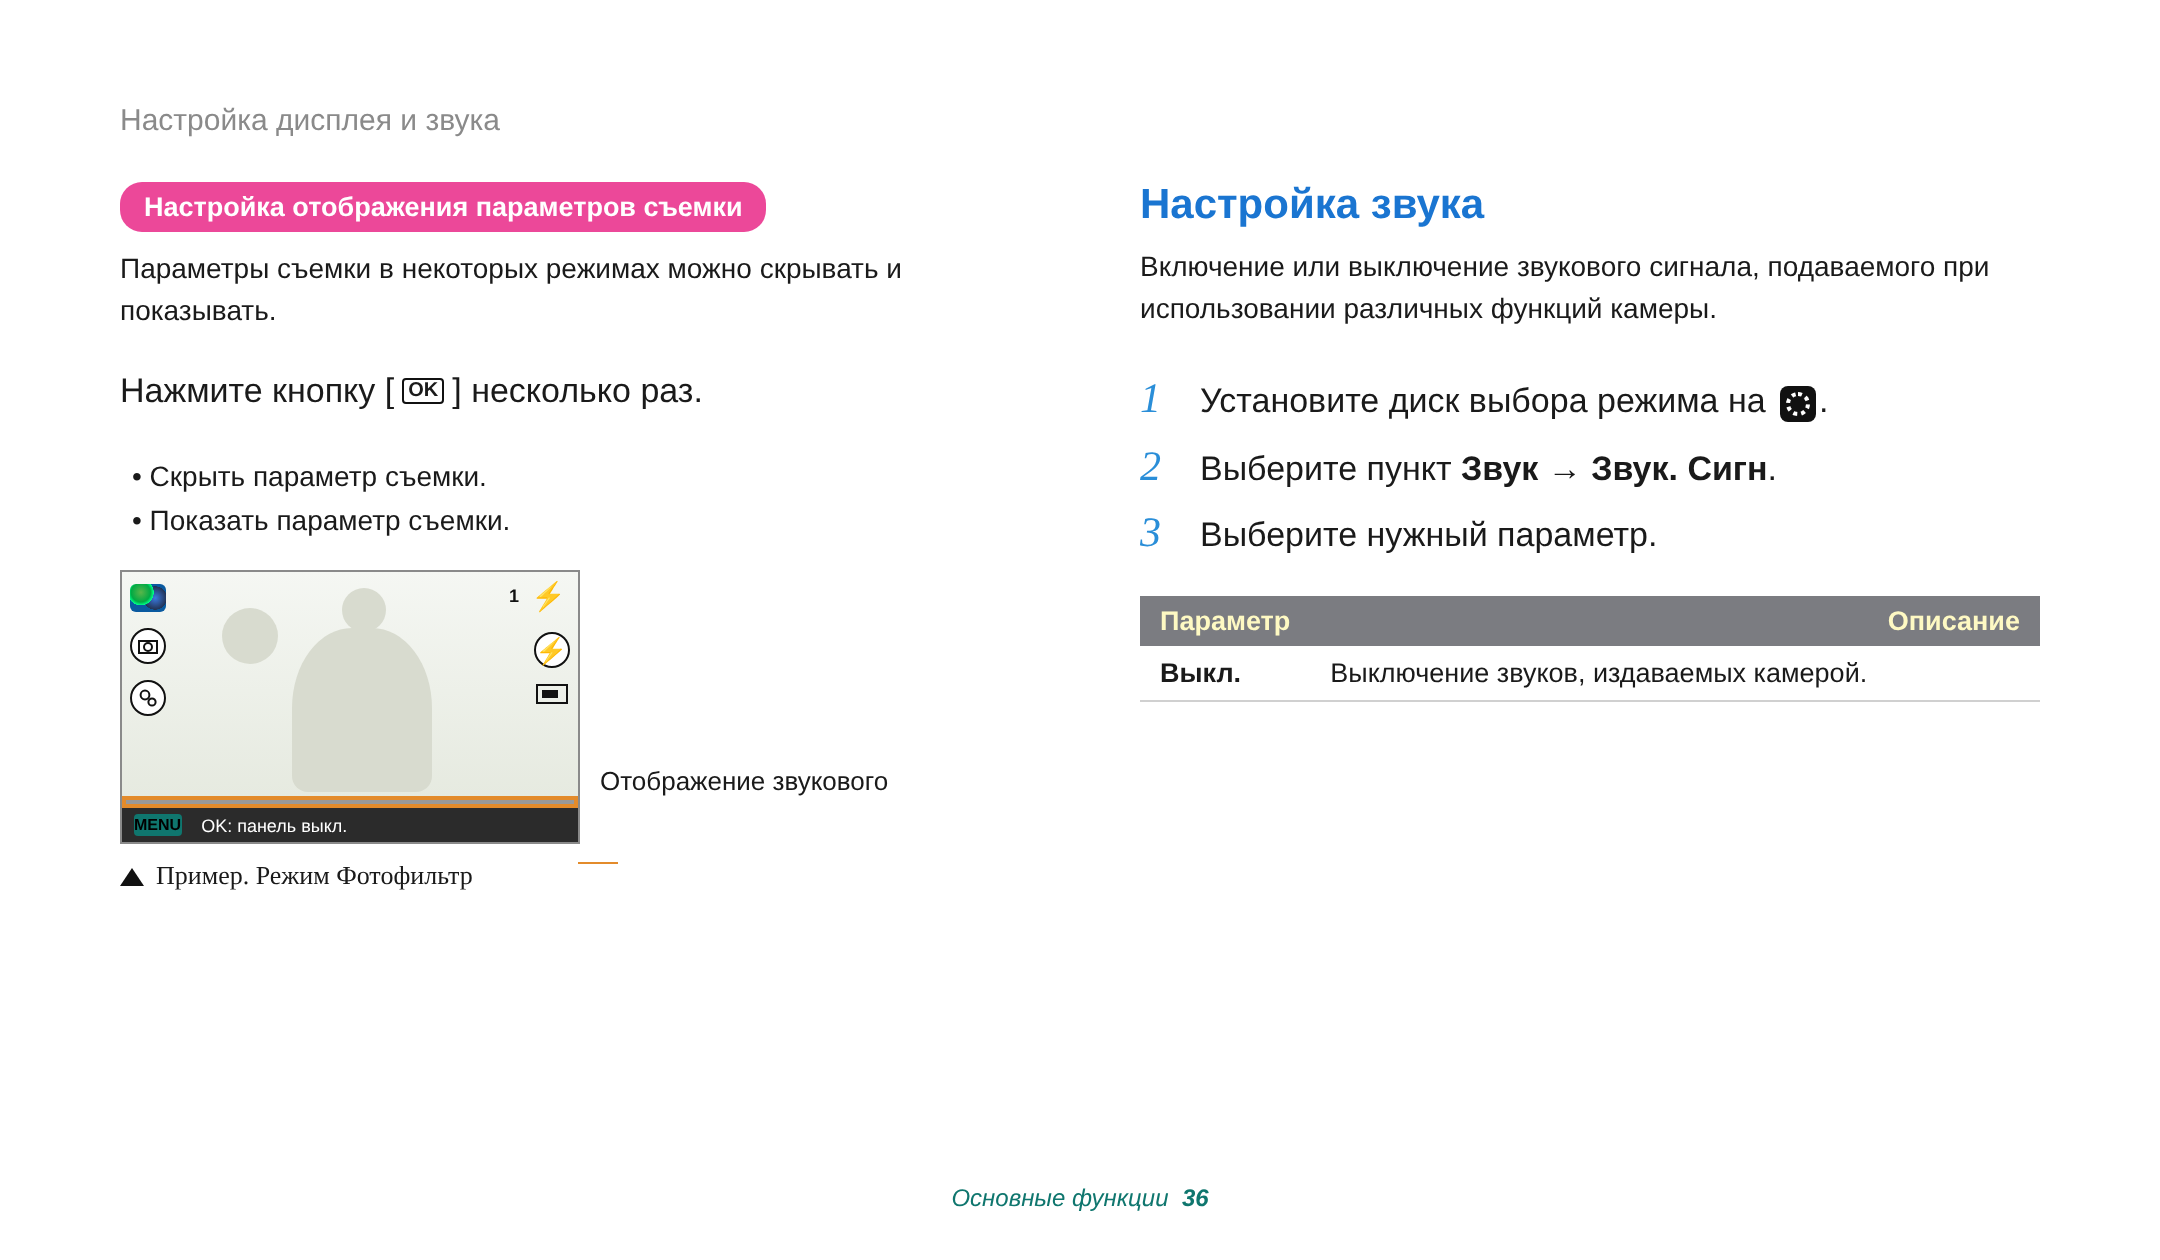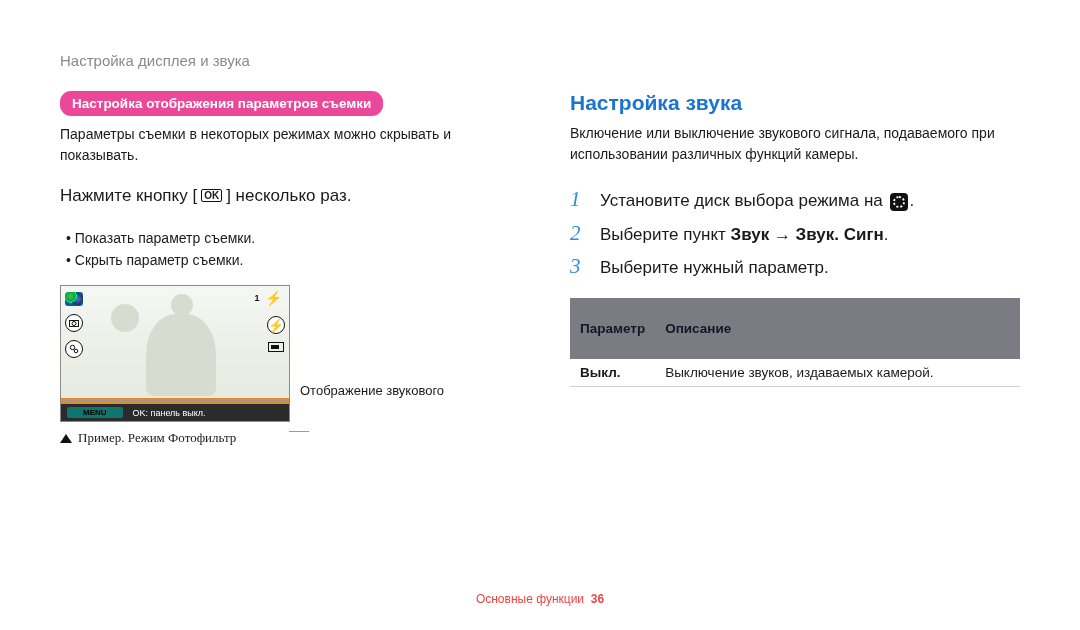--- a/index.html
+++ b/index.html
@@ -138,21 +138,21 @@
     display: flex;
     align-items: center;
     gap: 10px;
     padding: 3px 6px;
   }
   .menu-badge {
     background: #0f766e;
     color: #000;
     font-weight: 700;
     font-size: 8px;
-    padding: 1px 16px;
+    padding: 1px 0;
     border-radius: 2px;
   }
   .callout-line {
     height: 1px;
     width: 20px;
     background: #e38b2b;
     position: absolute;
     right: -20px;
     top: 145px;
   }
@@ -213,37 +213,38 @@
     border-radius: 50%;
   }
   table.param {
     width: 100%;
     border-collapse: collapse;
     margin-top: 14px;
     font-size: 13.5px;
   }
   table.param th {
     background: #7b7c81;
-    color: #0f172a;
-    text-align: left;
-    padding: 23px 10px;
+    color: #fef9c3;
+    text-align: right;
+    padding: 5px 10px;
     font-weight: 600;
   }
   table.param td {
     border-bottom: 1px solid #d0d0d0;
     padding: 6px 10px;
   }
   table.param td:first-child { font-weight: 700; width: 80px; }
   .footer {
     position: absolute;
     bottom: 24px;
     left: 0; right: 0;
     text-align: center;
     font-size: 12px;
-    color: #ef4444;
+    color: #0f766e;
+    font-style: italic;
   }
   .footer .pnum { font-weight: 700; }
   .top-indicators {
     position: absolute; top: 4px; right: 6px;
     font-size: 9px; font-weight: 700; color: #111;
     display: flex; align-items: center; gap: 6px;
   }
   .flash-ic { font-size: 14px; }
   .right-indicators {
     position: absolute; right: 4px; top: 30px;
@@ -276,22 +277,22 @@
     <div class="pill-header">Настройка отображения параметров съемки</div>
     <div class="body-text">Параметры съемки в некоторых режимах можно скрывать и показывать.</div>
 
     <div class="instruction">
       <span>Нажмите кнопку [</span>
       <span class="ok-key">OK</span>
       <span>] несколько раз.</span>
     </div>
 
     <ul class="bullets">
+      <li>Скрыть параметр съемки.</li>
       <li>Показать параметр съемки.</li>
-      <li>Скрыть параметр съемки.</li>
     </ul>
 
     <div class="lcd-wrap">
       <div class="lcd">
         <div class="lcd-top">
           <div class="silhouette">
               <span class="arm"></span>
             </div>
           <div class="left-icons">
             <span class="color-dot"></span>

